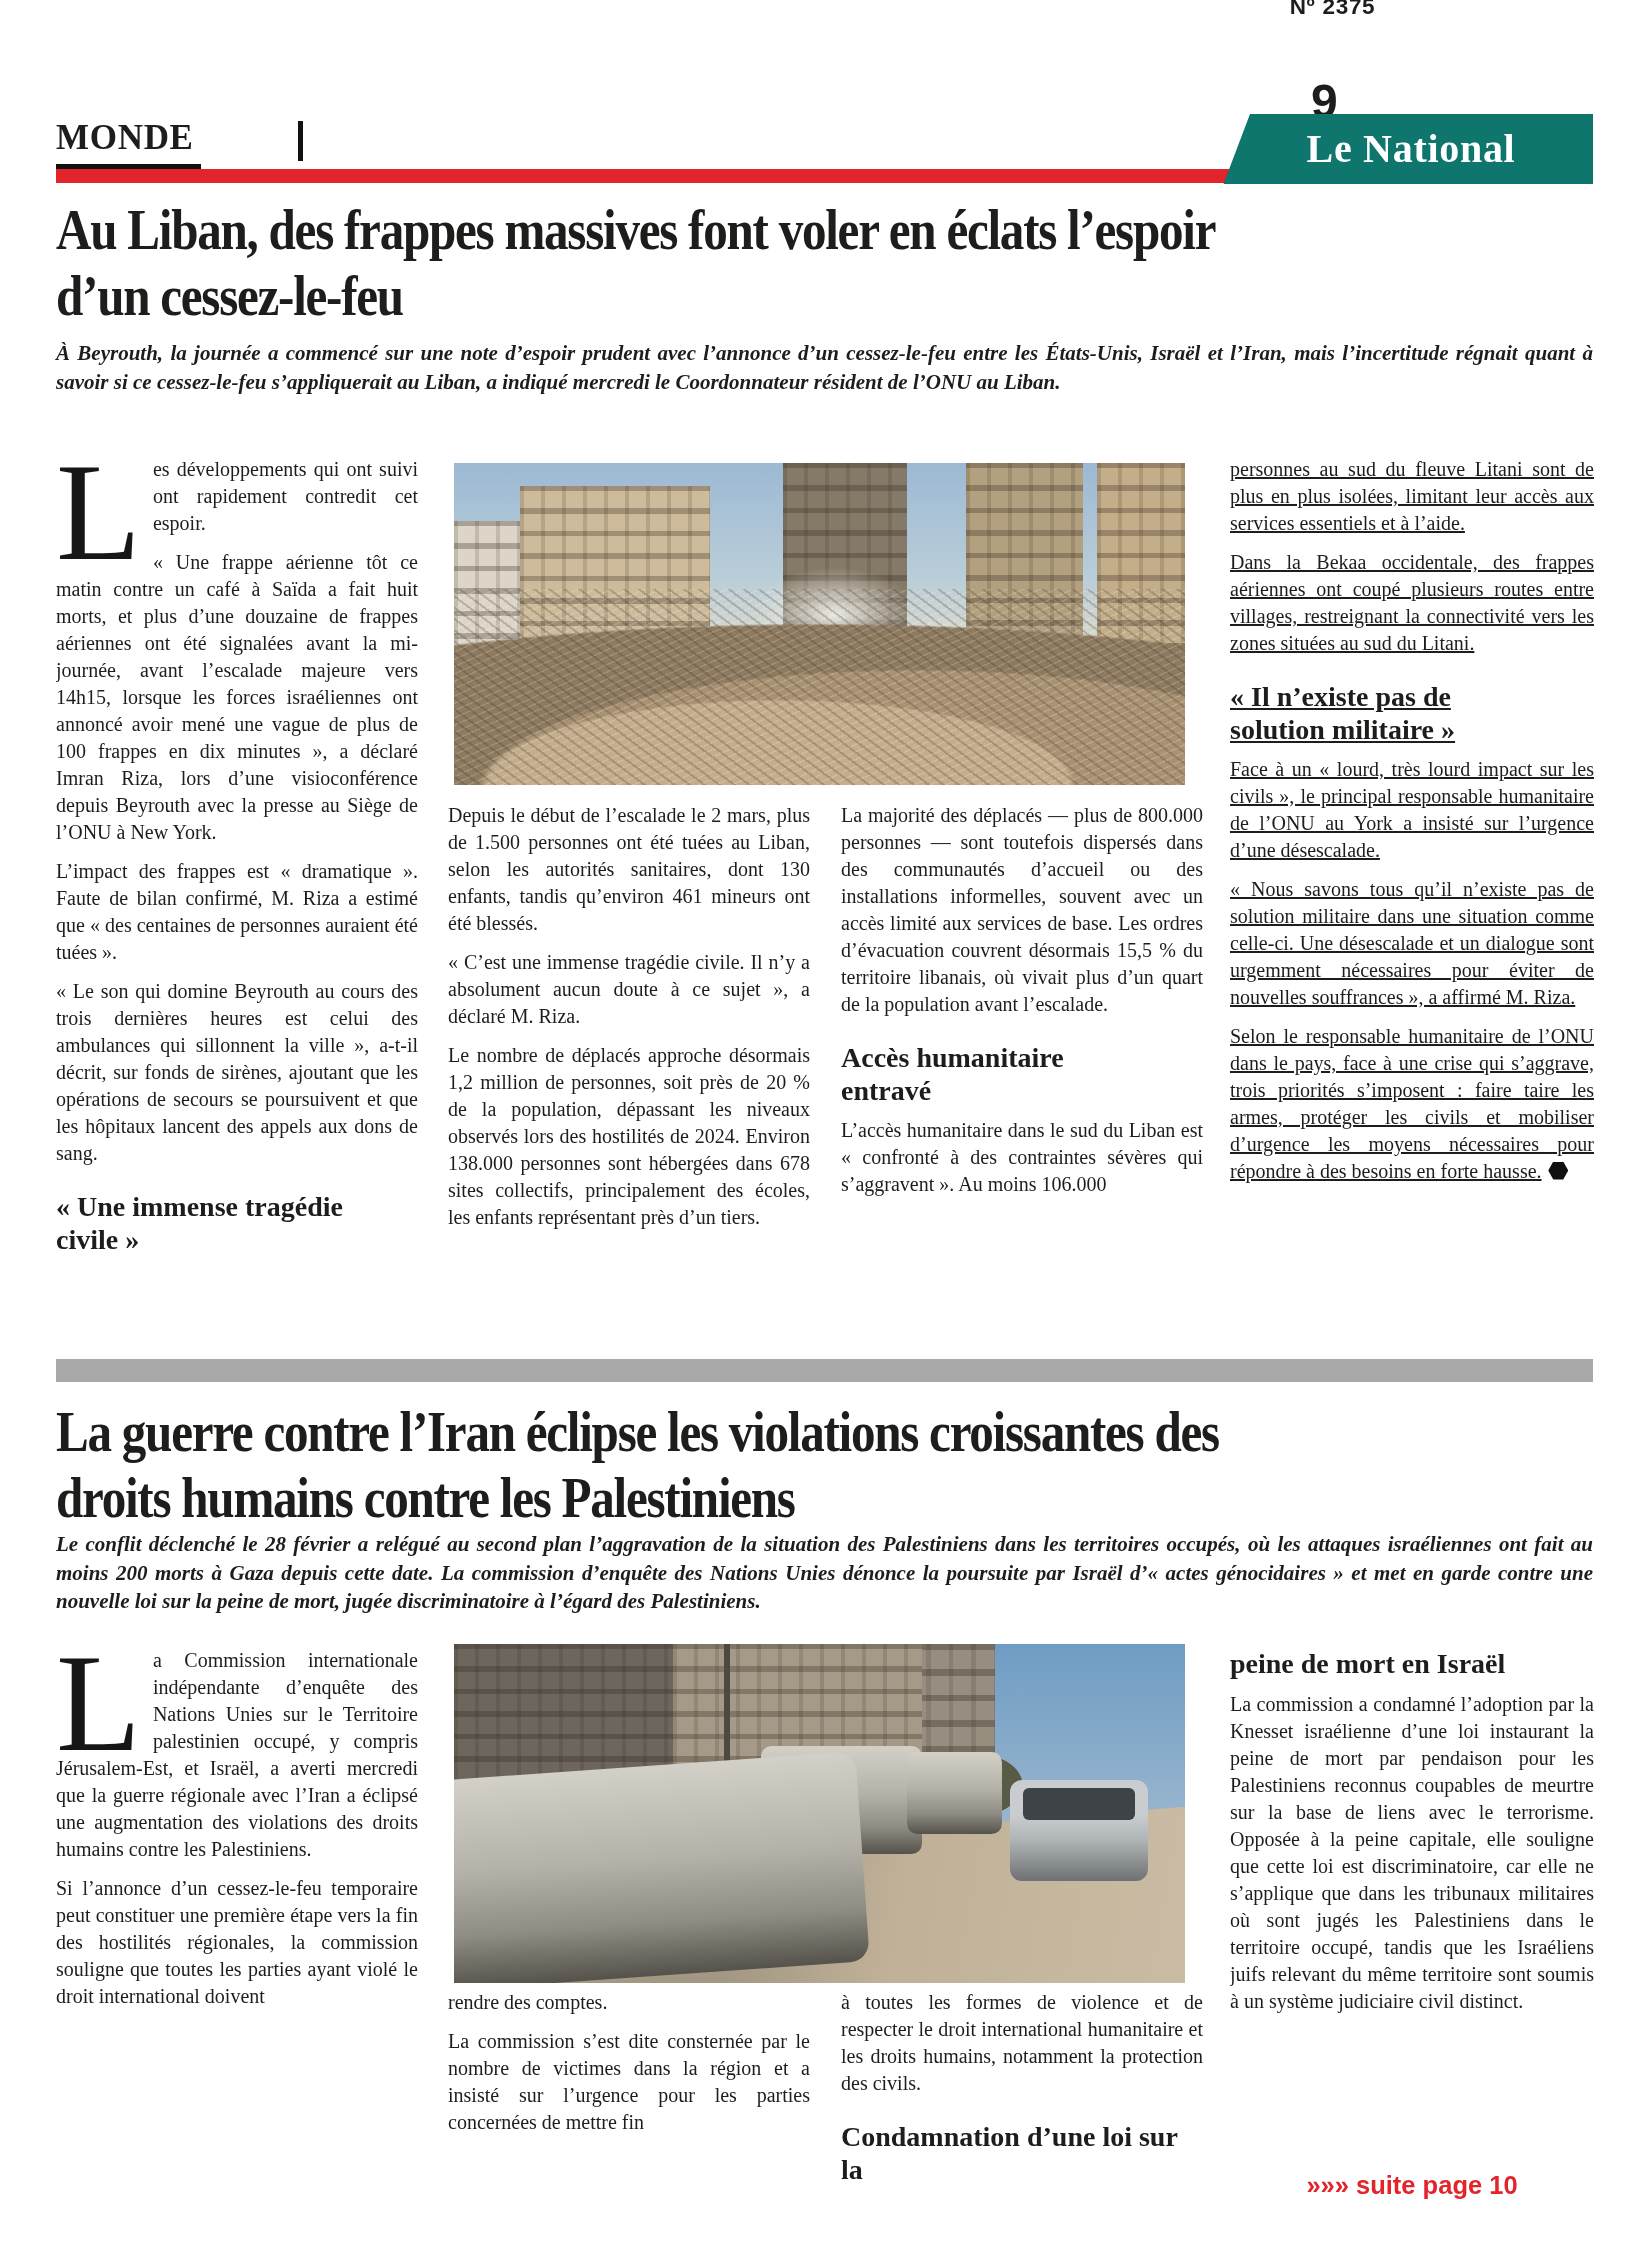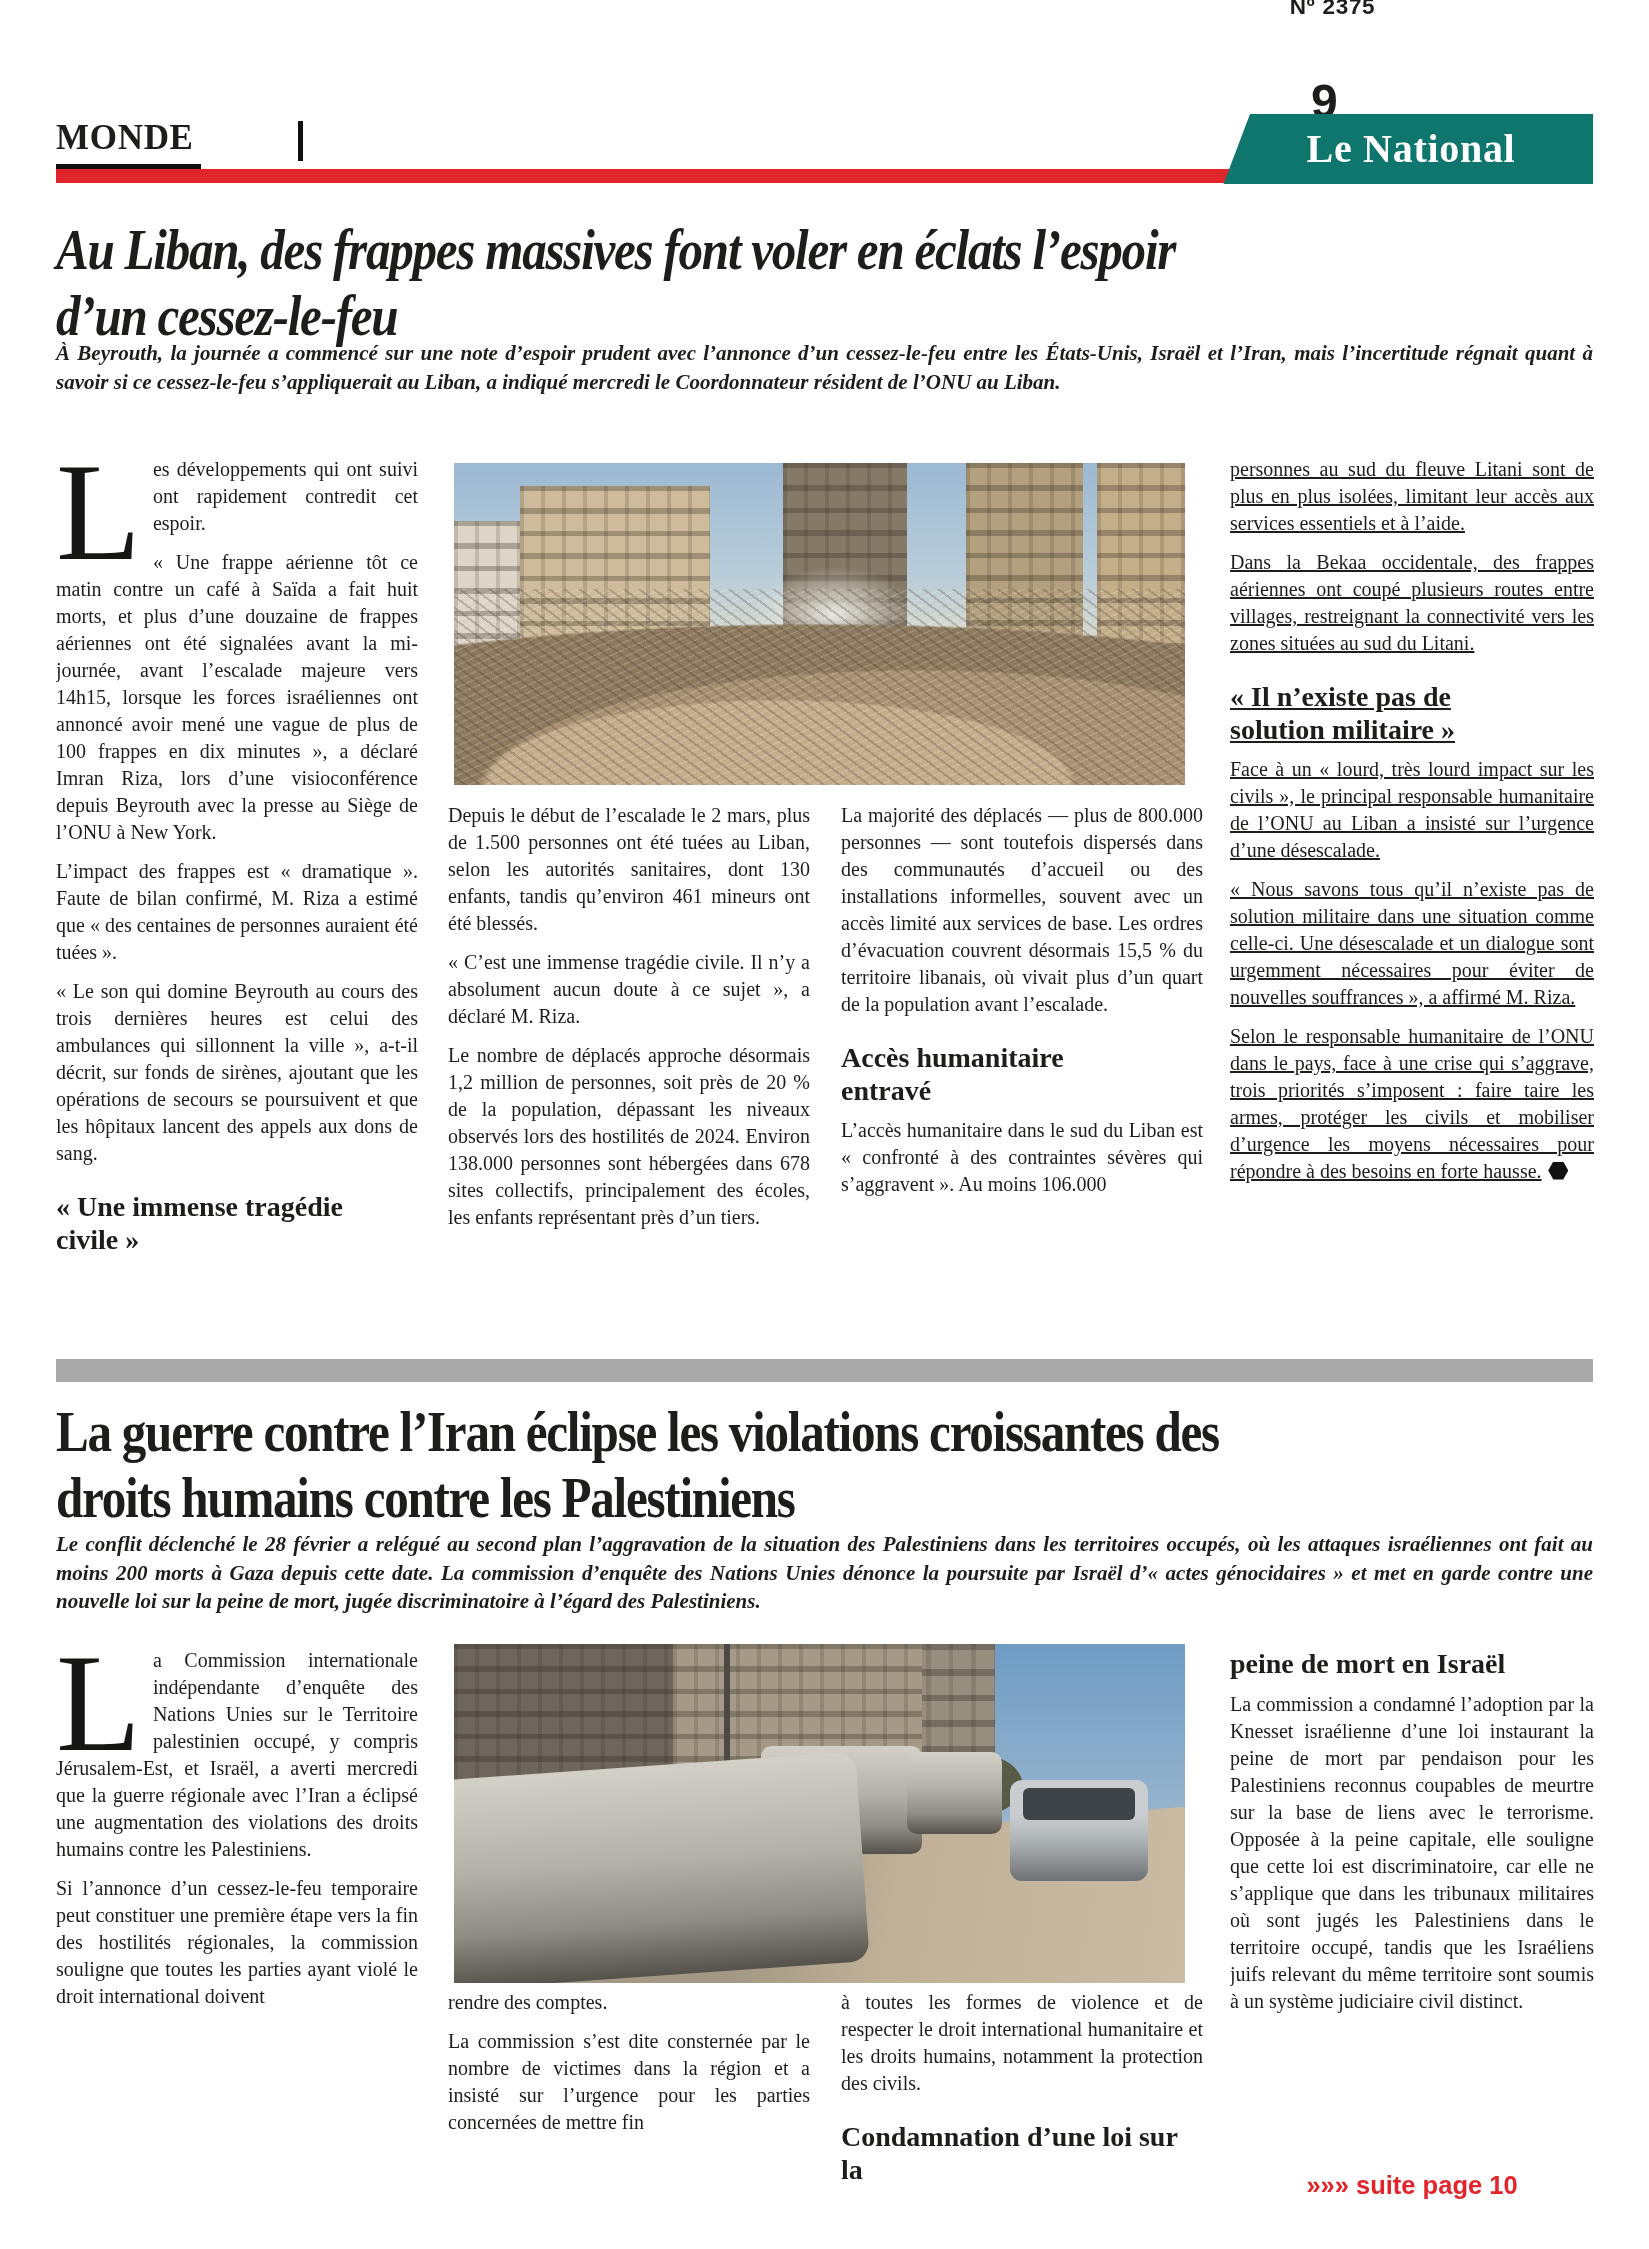--- a/index.html
+++ b/index.html
@@ -106,21 +106,21 @@
     <span class="mast-page">9</span>
   </div>
 
   <div class="section-label">MONDE</div>
   <div class="section-bar"></div>
   <div class="red-rule"></div>
   <div class="brand-banner">
     <span>Le National</span>
   </div>
 
-  <h1 class="headline" style="top:217px;font-style:italic;">
+  <h1 class="headline" style="top:197px;">
     <span class="condense">Au Liban, des frappes massives font voler en éclats l’espoir
 d’un cessez-le-feu</span>
   </h1>
   <p class="lead" style="top:339px;">À Beyrouth, la journée a commencé sur une note d’espoir prudent avec l’annonce d’un cessez-le-feu entre les États-Unis, Israël et l’Iran, mais l’incertitude régnait quant à savoir si ce cessez-le-feu s’appliquerait au Liban, a indiqué mercredi le Coordonnateur résident de l’ONU au Liban.</p>
 
   <div class="photo" style="left:454px;top:463px;width:731px;height:322px;">
     <div class="p1-sky"></div>
     <div class="bldg p1-b2"></div>
     <div class="bldg p1-b1"></div>
     <div class="bldg p1-b3"></div>
@@ -151,21 +151,21 @@
     <h3 class="subhead">Accès humanitaire
 entravé</h3>
     <p class="body">L’accès humanitaire dans le sud du Liban est « confronté à des contraintes sévères qui s’aggravent ». Au moins 106.000</p>
   </div>
 
   <div class="col" style="left:1230px;top:456px;width:364px;height:885px;text-decoration:underline;">
     <p class="body">personnes au sud du fleuve Litani sont de plus en plus isolées, limitant leur accès aux services essentiels et à l’aide.</p>
     <p class="body">Dans la Bekaa occidentale, des frappes aériennes ont coupé plusieurs routes entre villages, restreignant la connectivité vers les zones situées au sud du Litani.</p>
     <h3 class="subhead">« Il n’existe pas de
 solution militaire »</h3>
-    <p class="body">Face à un « lourd, très lourd impact sur les civils », le principal responsable humanitaire de l’ONU au Liban a insisté sur l’urgence d’une désescalade.</p>
+    <p class="body">Face à un « lourd, très lourd impact sur les civils », le principal responsable humanitaire de l’ONU au York a insisté sur l’urgence d’une désescalade.</p>
     <p class="body">« Nous savons tous qu’il n’existe pas de solution militaire dans une situation comme celle-ci. Une désescalade et un dialogue sont urgemment nécessaires pour éviter de nouvelles souffrances », a affirmé M. Riza.</p>
     <p class="body"><span>Selon le responsable humanitaire de l’ONU dans le pays, face à une crise qui s’aggrave, trois priorités s’imposent : faire taire les armes, protéger les civils et mobiliser d’urgence les moyens nécessaires pour répondre à des besoins en forte hausse.</span><span class="endmark"></span></p>
   </div>
 
   <div class="divider"></div>
 
   <h1 class="headline" style="top:1399px;">
     <span class="condense">La guerre contre l’Iran éclipse les violations croissantes des
 droits humains contre les Palestiniens</span>
   </h1>

